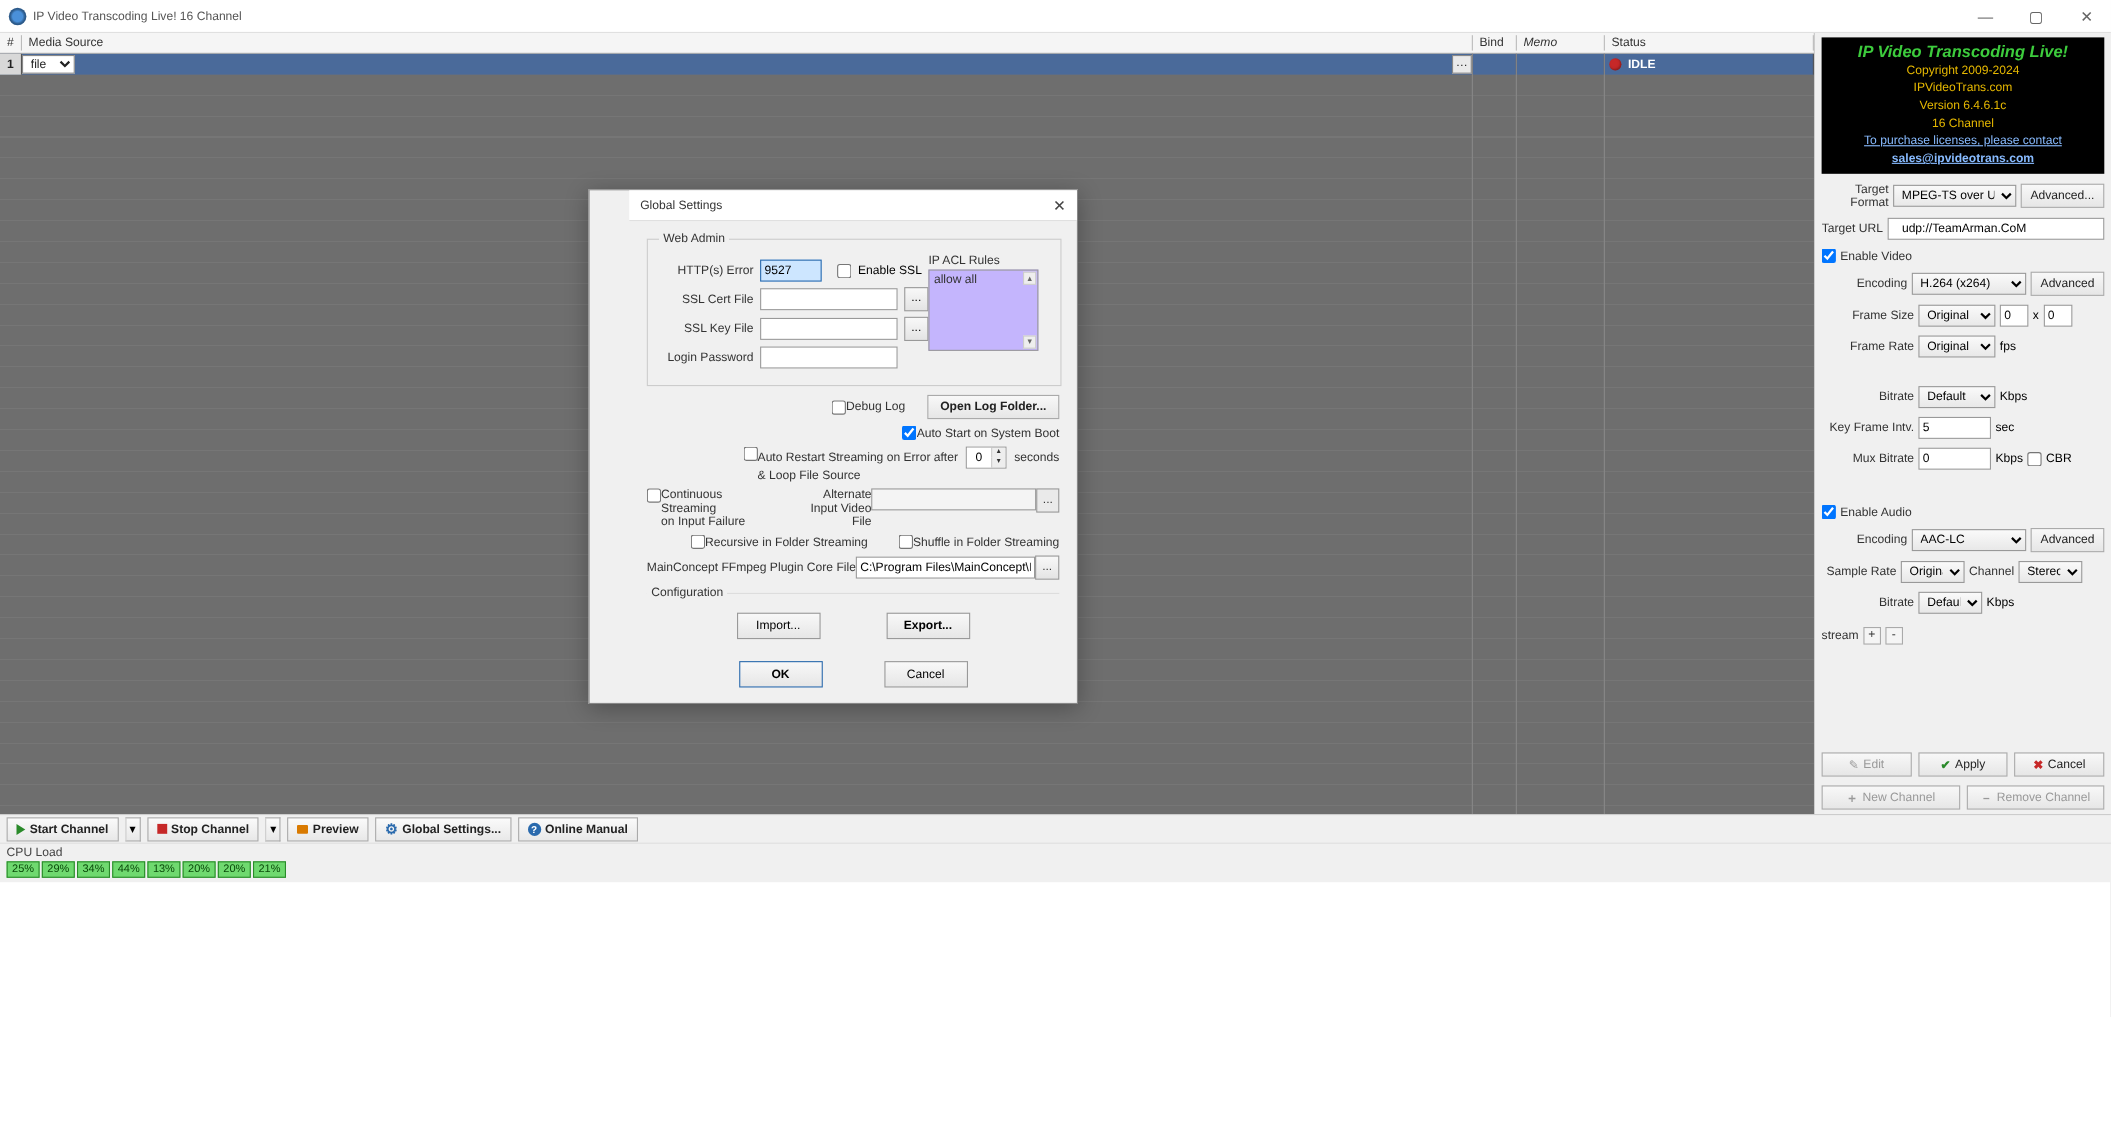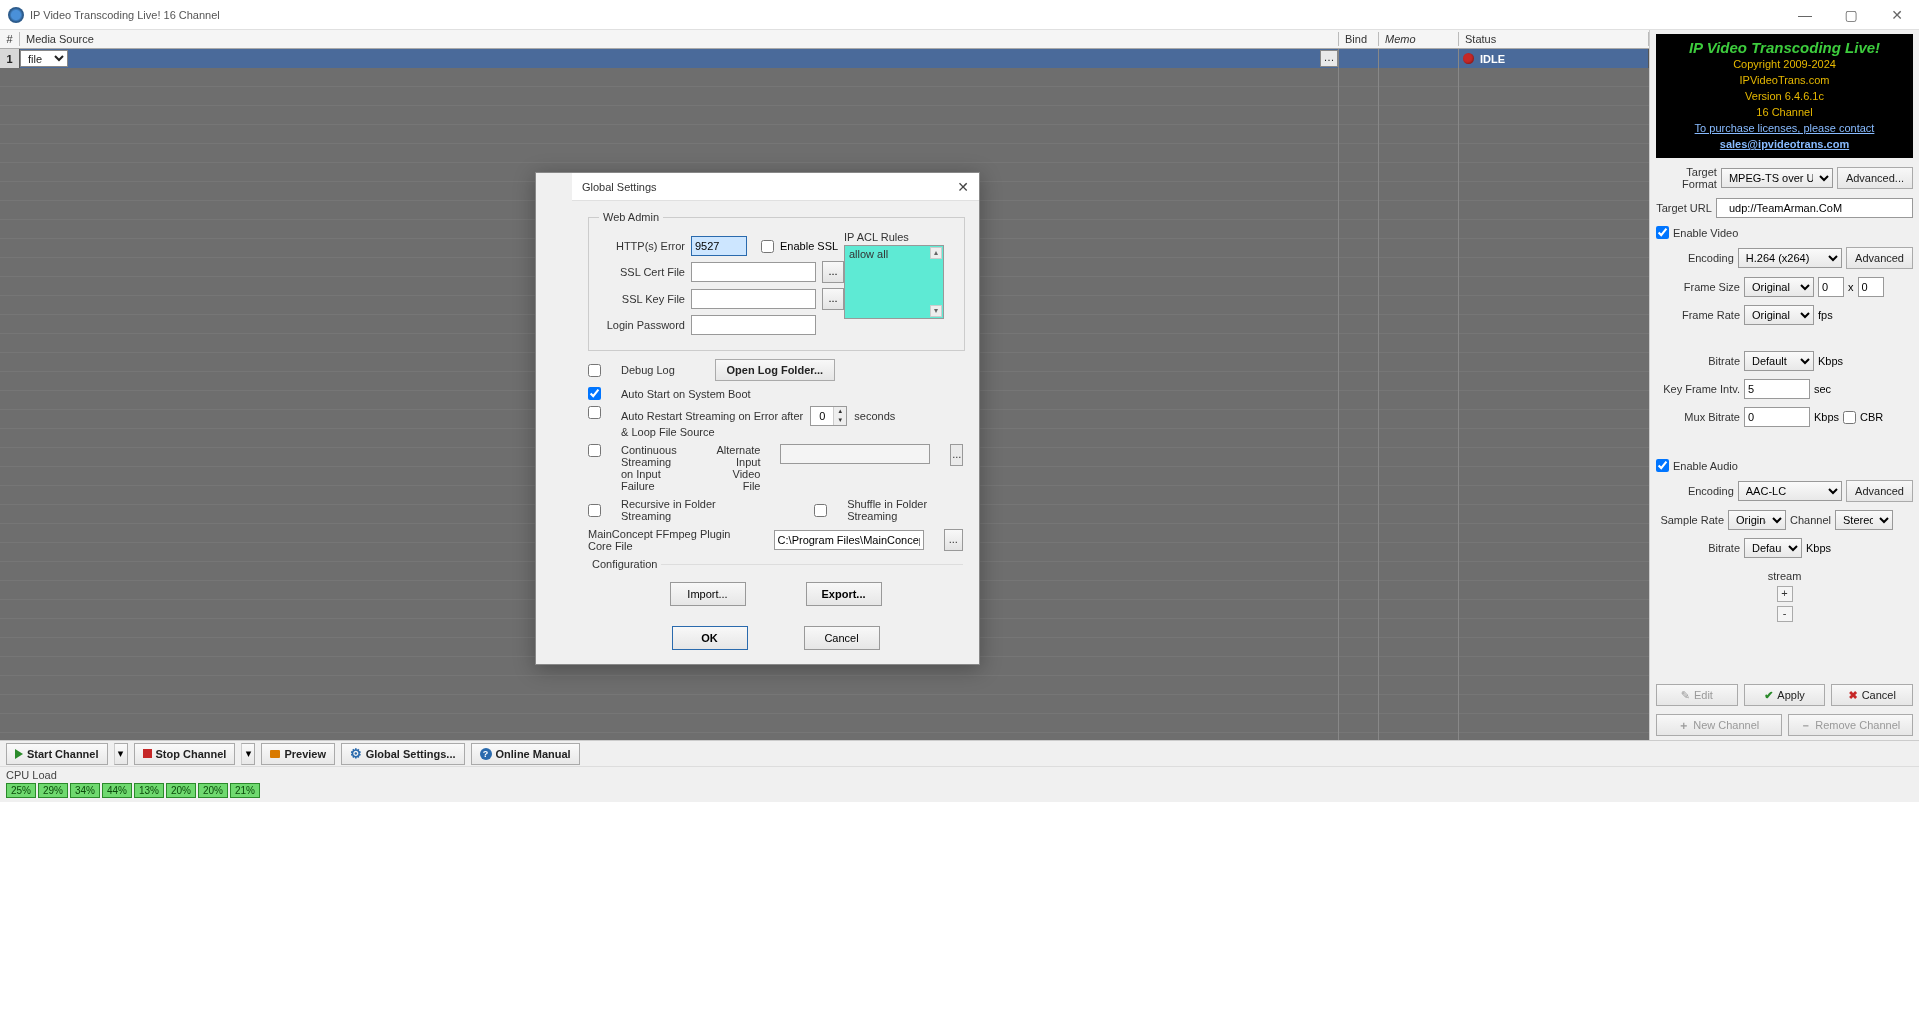--- a/index.html
+++ b/index.html
@@ -46,21 +46,21 @@
 .form-row .lbl { width:84px; display:inline-block; text-align:right;}
 select, input[type=text] { border:1px solid #999; height:20px; background:#fff; padding:0 3px; font-size:11px;}
 select { background:linear-gradient(#fafafa,#e8e8e8);}
 .btn { background:linear-gradient(#f8f8f8,#e6e6e6); border:1px solid #aaa; padding:2px 8px; height:22px; font-size:11px; color:#222; cursor:default;}
 .btn:disabled, .btn.disabled { color:#999; }
 .chk-row { display:flex; align-items:center; gap:4px; margin-top:4px; color:#333;}
 input[type=checkbox]{ width:13px; height:13px;}
 .small-sel { width:70px;}
 .wide-sel { width:112px;}
 
-.stream-row { display:flex; align-items:center; gap:4px; margin-top:8px; color:#333;flex-direction:column;}
+.stream-row { display:flex; align-items:center; gap:4px; margin-top:8px; color:#333;}
 .stream-row .pm { border:1px solid #aaa; width:16px; height:16px; text-align:center; line-height:12px; background:#f5f5f5;}
 
 .bottom-btns-right { display:flex; gap:6px; margin-top:auto; flex-wrap:wrap;}
 .bottom-btns-right .btn { flex:1; min-width:78px; display:flex; align-items:center; justify-content:center; gap:4px;}
 .icon-edit::before{content:"✎"; color:#999;}
 .icon-apply::before{content:"✔"; color:#2a8a2a; font-weight:bold;}
 .icon-cancel::before{content:"✖"; color:#c62828; font-weight:bold;}
 .icon-plus::before{content:"＋"; color:#999; font-weight:bold;}
 .icon-minus::before{content:"－"; color:#999; font-weight:bold;}
 
@@ -85,24 +85,24 @@
 .dialog { position:absolute; left:535px; top:172px; width:445px; background:#f0f0f0; border:1px solid #888; box-shadow:0 4px 20px rgba(0,0,0,.3);padding-left:36px;}
 .dlg-title { height:28px; background:#fff; display:flex; align-items:center; padding:0 10px; font-size:12px; color:#333; border-bottom:1px solid #e0e0e0;}
 .dlg-close { margin-left:auto; font-size:14px; color:#444; cursor:default;}
 .dlg-body { padding:10px 16px 14px;}
 fieldset { border:1px solid #ccc; padding:8px 10px 10px; margin-bottom:8px; position:relative;}
 fieldset legend { padding:0 4px; color:#333; font-size:11px;}
 .dlg-row { display:flex; align-items:center; gap:6px; margin:5px 0;}
 .dlg-row .dlbl { width:86px; text-align:right; color:#333;}
 .dlg-row input[type=text]{ width:125px;}
 .sm-btn { width:22px; height:22px; border:1px solid #999; background:linear-gradient(#f8f8f8,#e4e4e4); text-align:center; line-height:18px;}
-.acl-list { border:1px solid #999; height:74px; width:100px; background:#5eead4; padding:2px 4px; font-size:11px; color:#333; position:relative;}
+.acl-list { border:1px solid #999; height:74px; width:100px; background:#c4b5fd; padding:2px 4px; font-size:11px; color:#333; position:relative;}
 .acl-list .scroll-up,.acl-list .scroll-dn{position:absolute;right:1px;width:12px;height:12px;background:#eee;border:1px solid #ccc;font-size:8px;text-align:center;line-height:9px;color:#666;}
 .acl-list .scroll-up{top:1px;} .acl-list .scroll-dn{bottom:1px;}
-.mid-row { display:flex; align-items:center; gap:20px; margin:6px 0; color:#333;}
+.mid-row { display:flex; align-items:center; gap:0; margin:6px 0; color:#333;justify-content:flex-end;}
 .spin { display:inline-flex; border:1px solid #999;}
 .spin input{border:none;width:22px;text-align:center;height:18px;}
 .spin .spn-btns{display:flex;flex-direction:column;}
 .spin .spn-btns span{width:13px;height:9px;background:#eee;border-left:1px solid #ccc;font-size:7px;text-align:center;line-height:7px;}
 .conf-row { display:flex; justify-content:center; gap:60px; margin:8px 0;}
 .dlg-btn { width:76px; height:24px; border:1px solid #999; background:linear-gradient(#f8f8f8,#e6e6e6); font-size:11px;}
 .dlg-btn.primary { border:1.5px solid #2a6aad;}
 .dlg-foot { display:flex; justify-content:center; gap:56px; margin-top:12px;}
 </style>
 </head>

